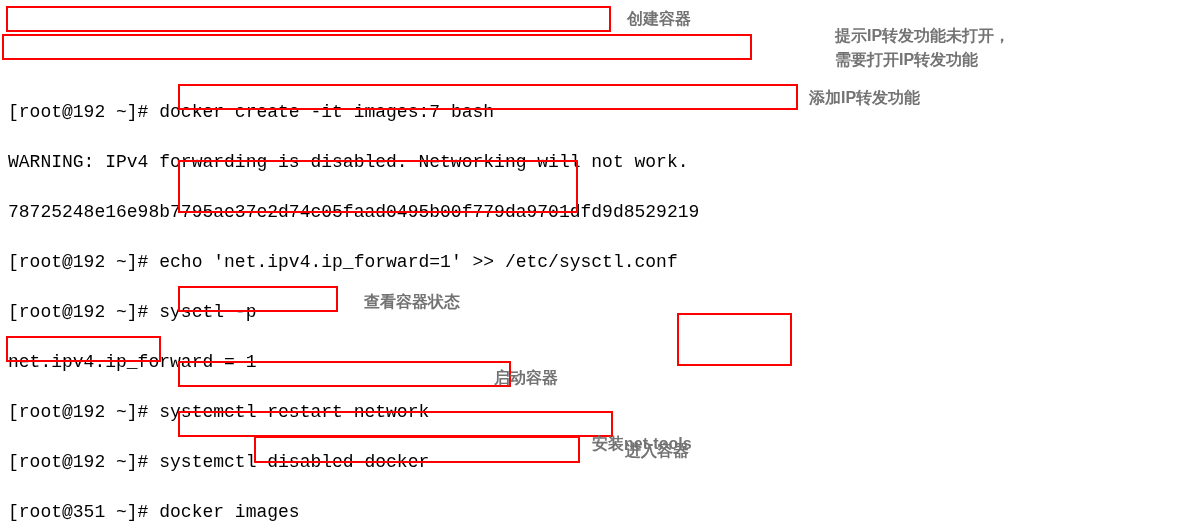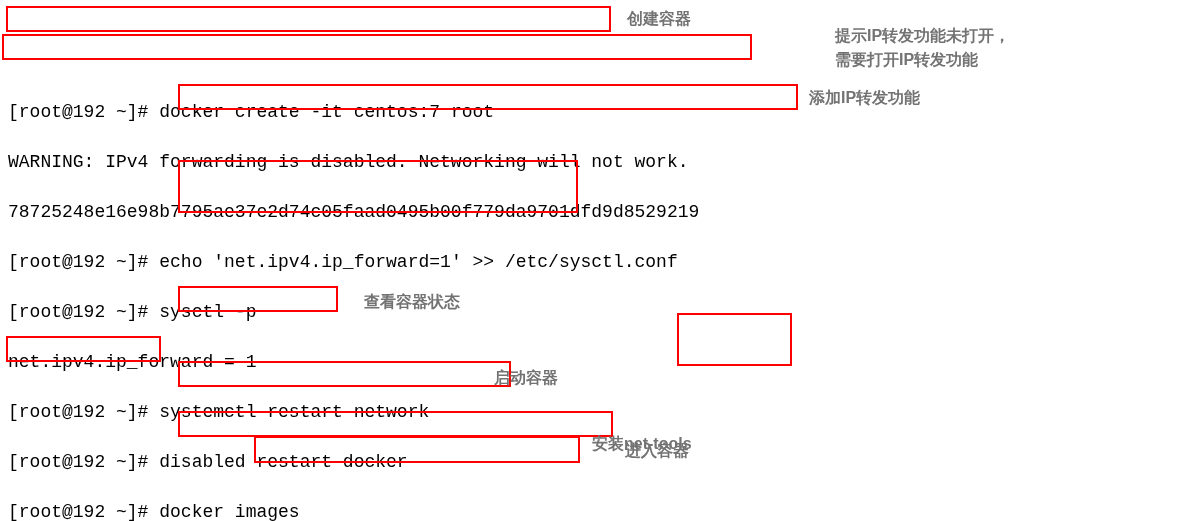--- a/index.html
+++ b/index.html
@@ -29,29 +29,29 @@
       font-size: 16px;
       font-weight: bold;
       white-space: nowrap;
     }
   </style>
 </head>
 <body>
 
 
 
-<div class="line"><span>[root@192 ~]# </span><span>docker create -it centos:7 root</span></div>
+<div class="line"><span>[root@192 ~]# </span><span>docker create -it images:7 bash</span></div>
 <div class="line"><span>WARNING: IPv4 forwarding is disabled. Networking will not work.</span></div>
 <div class="line"><span>78725248e16e98b7795ae37e2d74c05faad0495b00f779da9701dfd9d8529219</span></div>
 <div class="line"><span>[root@192 ~]# </span><span>echo 'net.ipv4.ip_forward=1' &gt;&gt; /etc/sysctl.conf</span></div>
 <div class="line"><span>[root@192 ~]# sysctl -p</span></div>
 <div class="line"><span>net.ipv4.ip_forward = 1</span></div>
 <div class="line"><span>[root@192 ~]# </span><span>systemctl restart network</span></div>
-<div class="line"><span>[root@192 ~]# </span><span>disabled restart docker</span></div>
-<div class="line"><span>[root@192 ~]# docker images</span></div>
+<div class="line"><span>[root@192 ~]# </span><span>systemctl disabled docker</span></div>
+<div class="line"><span>[root@351 ~]# docker images</span></div>
 
 
 
 
 
 
 
 
 
 

